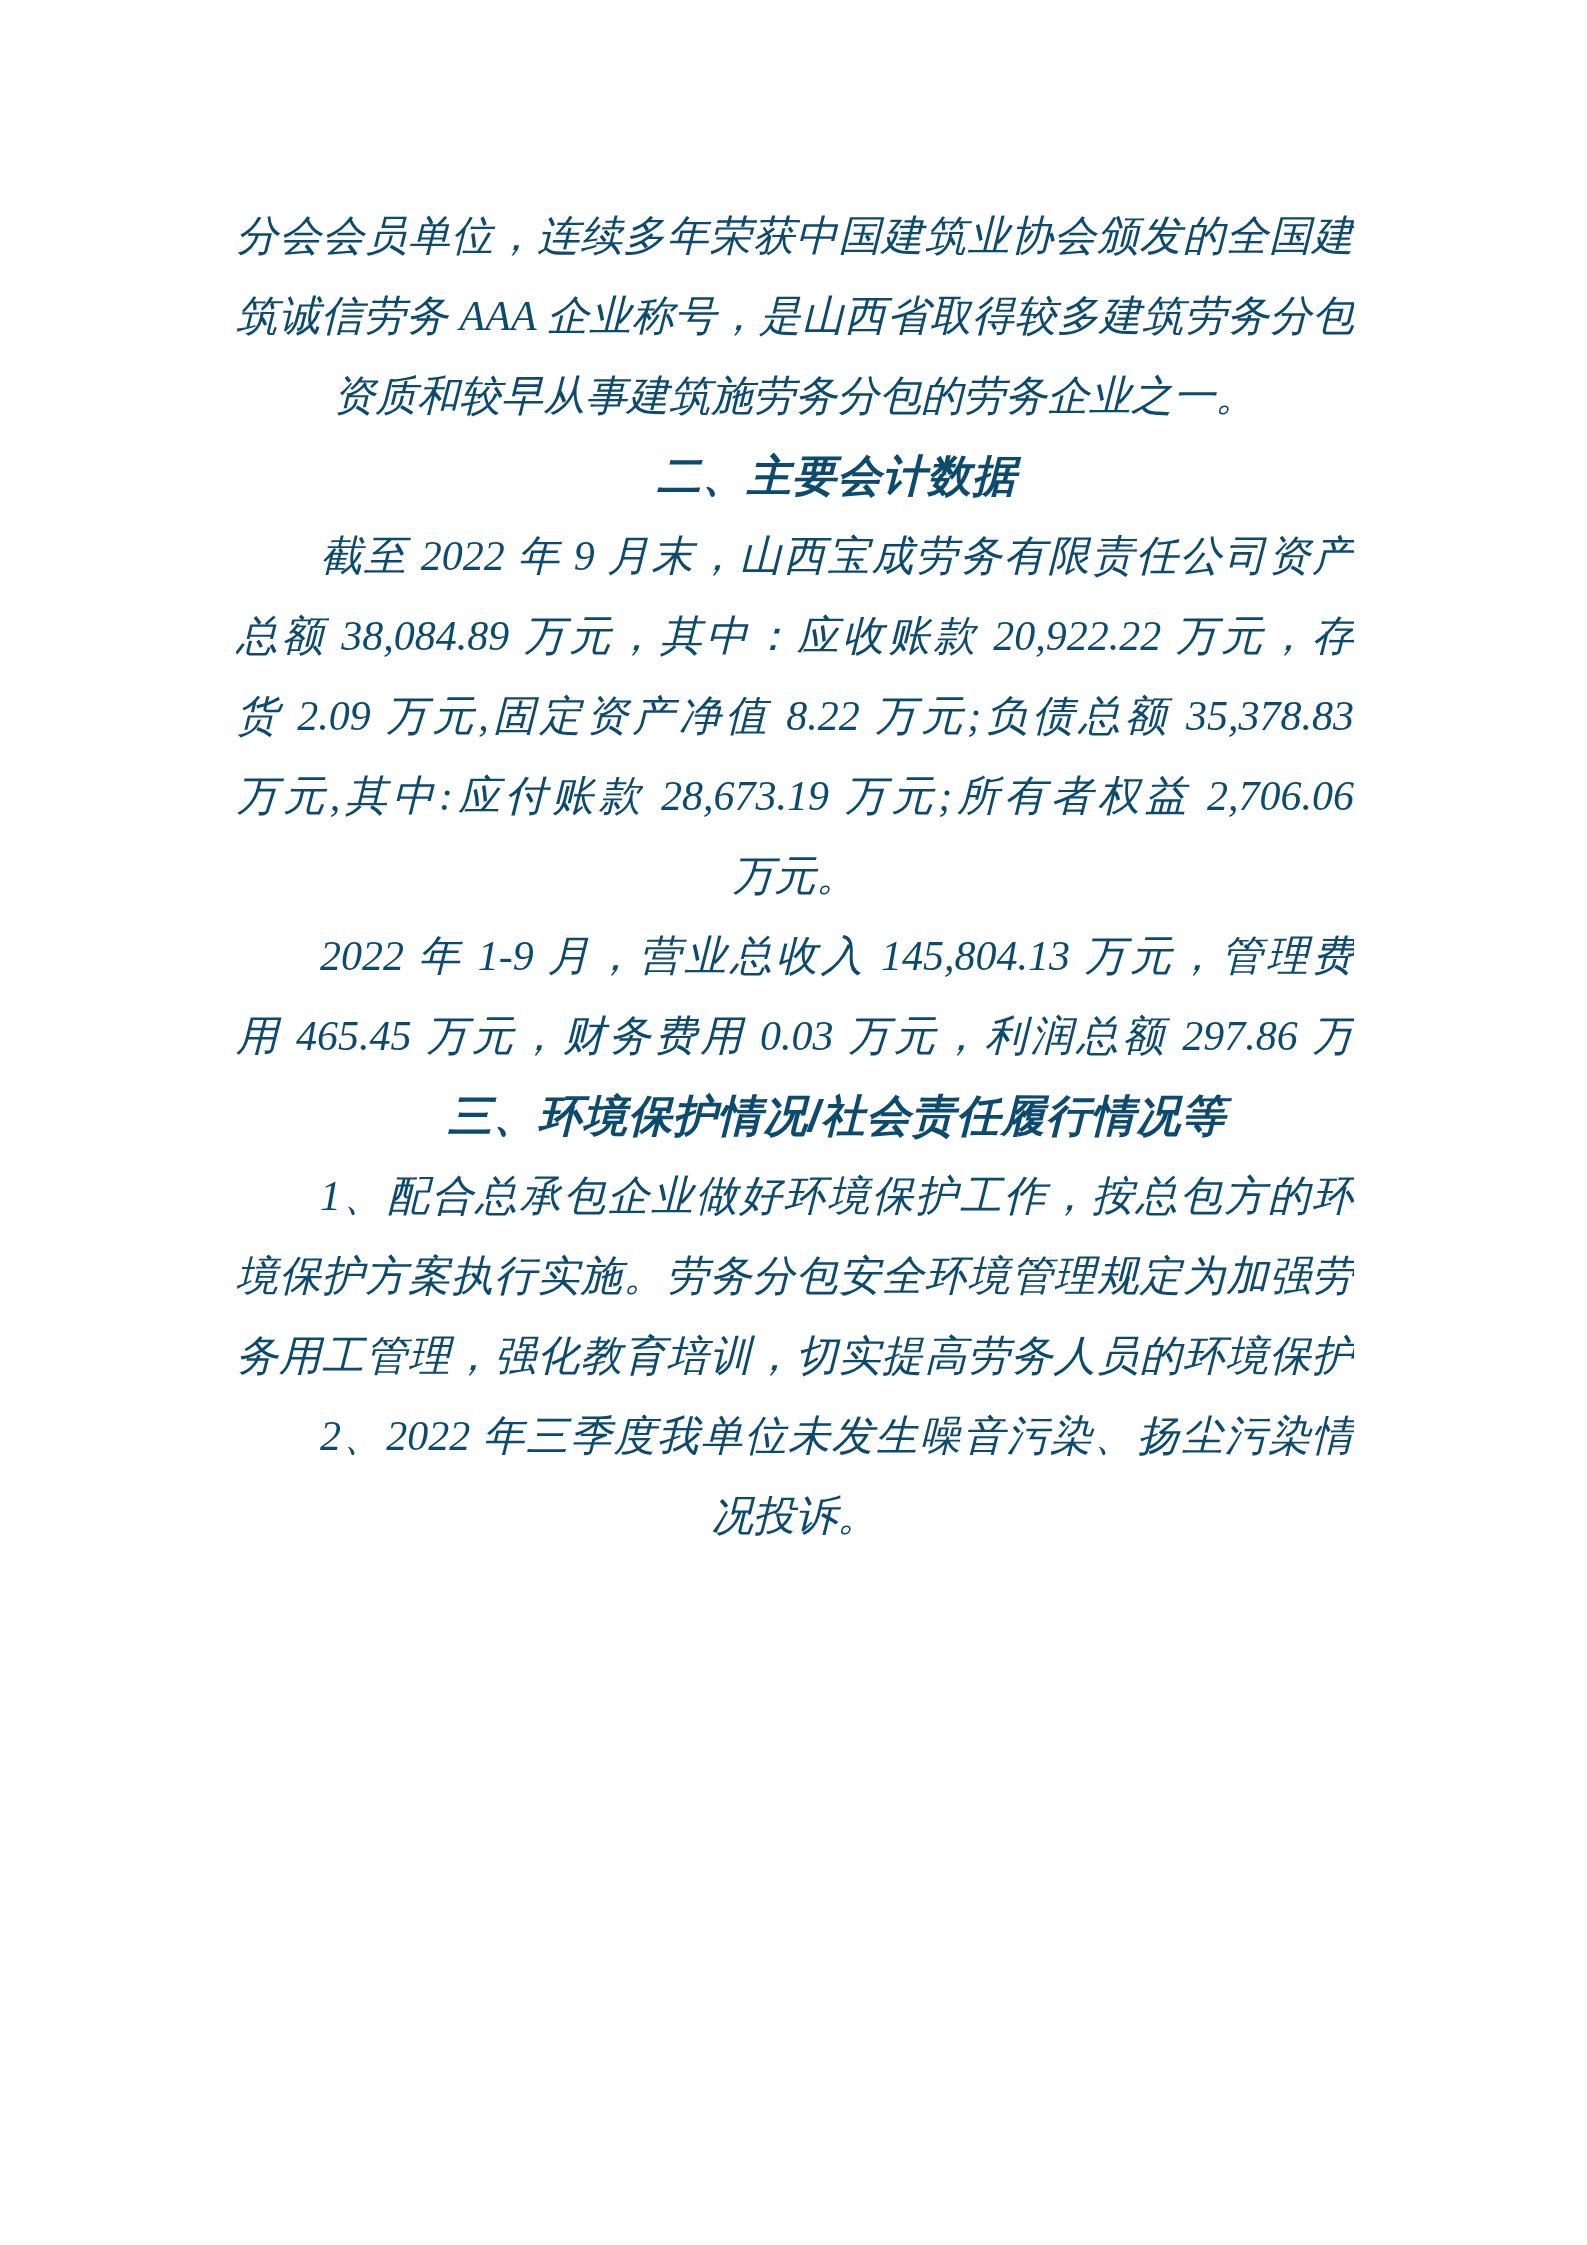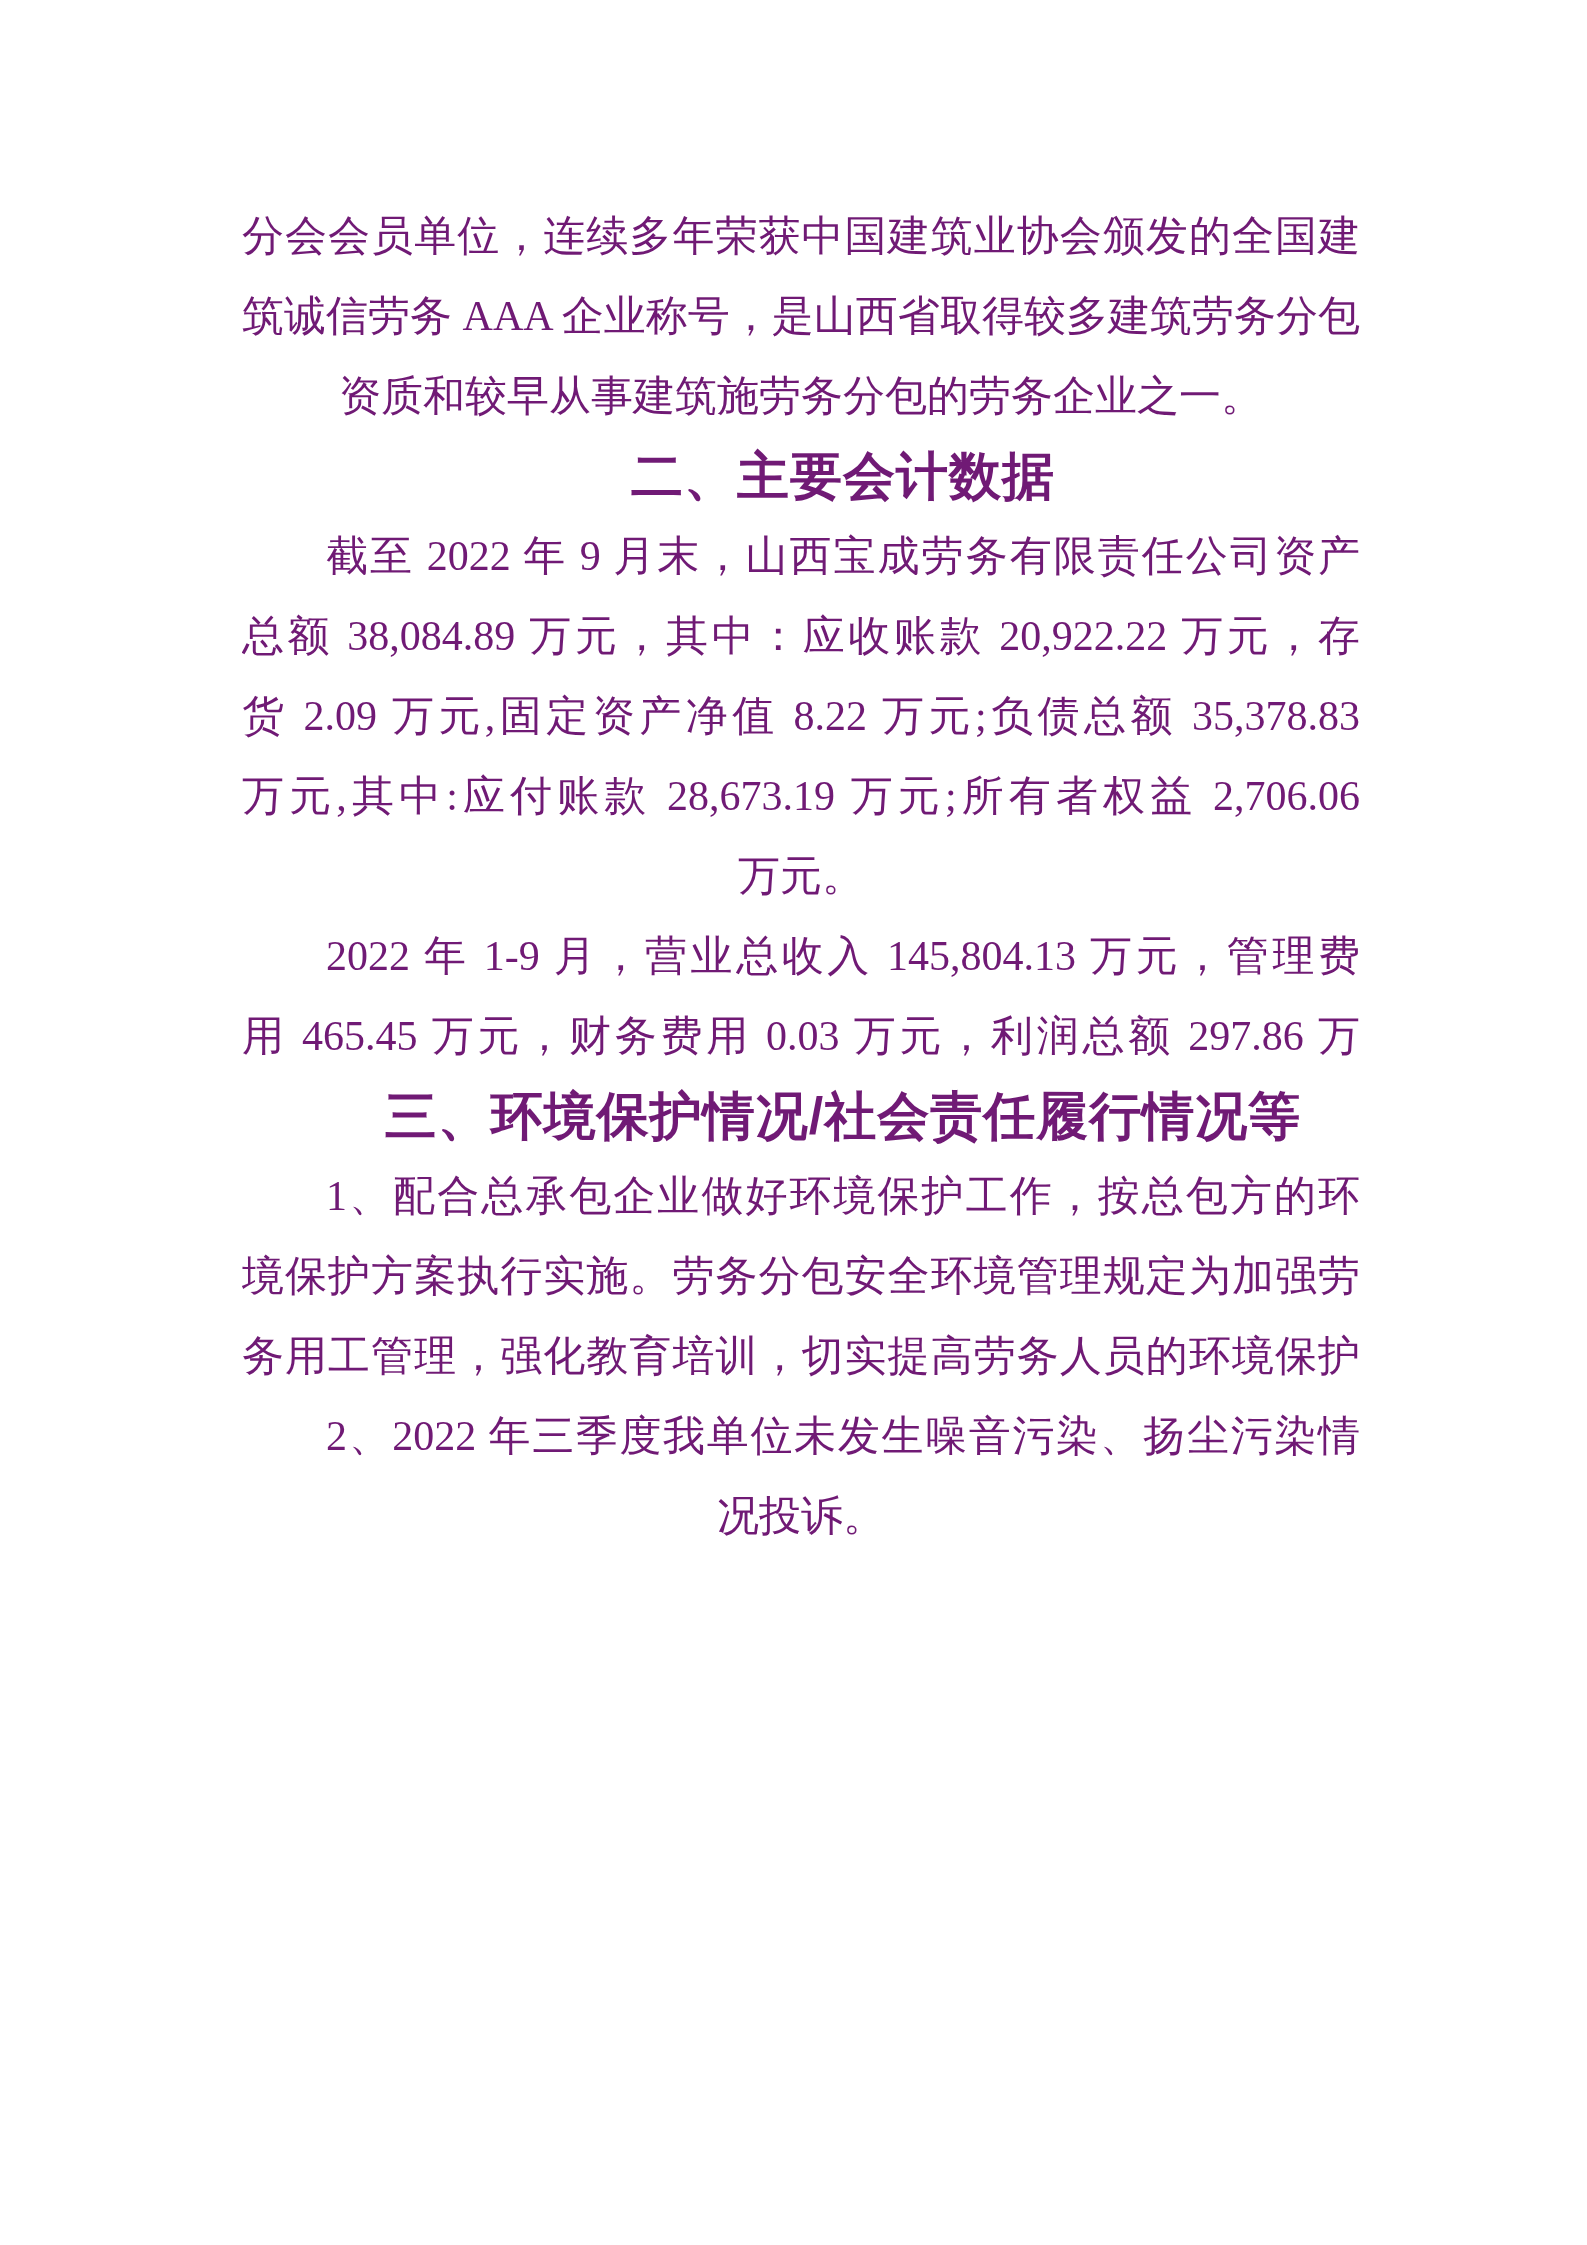--- a/index.html
+++ b/index.html
@@ -11,46 +11,47 @@
   }
   .page {
     position: relative;
     width: 1587px;
     height: 2245px;
     background: #ffffff;
     overflow: hidden;
   }
   .text-block {
     position: absolute;
-    left: 242px;
+    left: 236px;
     top: 196px;
     width: 1118px;
-    color: #701a75;
+    color: #0c4a6e;
     font-size: 42px;
     line-height: 80px;
+    font-style: italic;
   }
   .line {
     height: 80px;
     overflow: hidden;
   }
   
   .line.justify {
     text-align: justify;
     text-align-last: justify;
   }
   .line.last {
     text-align: center;
   }
   .line.indent {
     text-indent: 84px; 
   }
   .line.heading {
     font-family: "Liberation Sans", "DejaVu Sans", sans-serif;
     font-weight: 700;
-    font-size: 52px;
+    font-size: 44px;
     letter-spacing: 1px;
   }
 </style>
 </head>
 <body>
 
 <div class="page">
   <div class="text-block" id="doc-content">
       <div class="line justify">分会会员单位，连续多年荣获中国建筑业协会颁发的全国建</div>
       <div class="line justify">筑诚信劳务 AAA 企业称号，是山西省取得较多建筑劳务分包</div>

